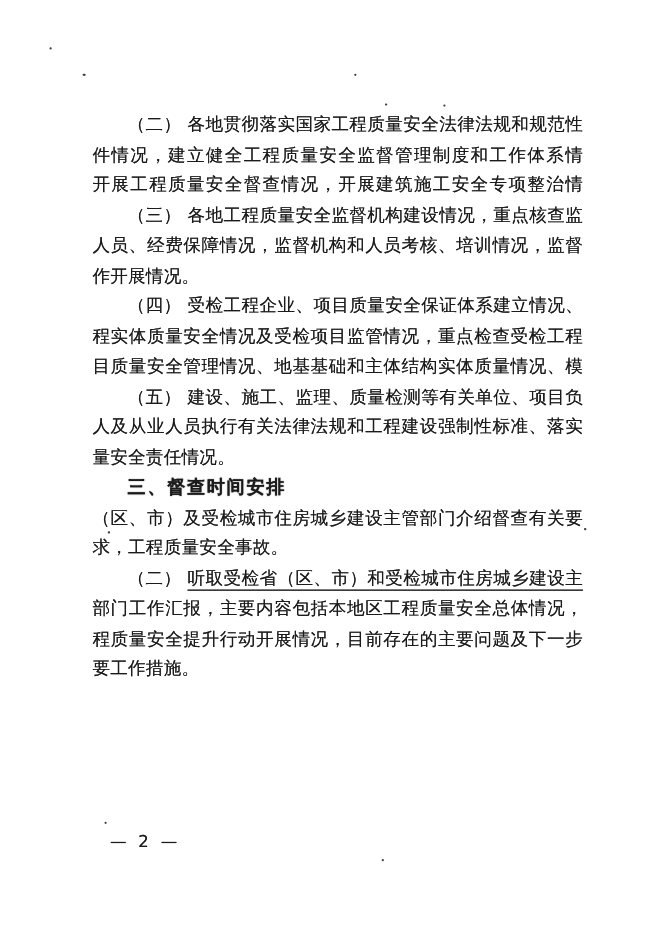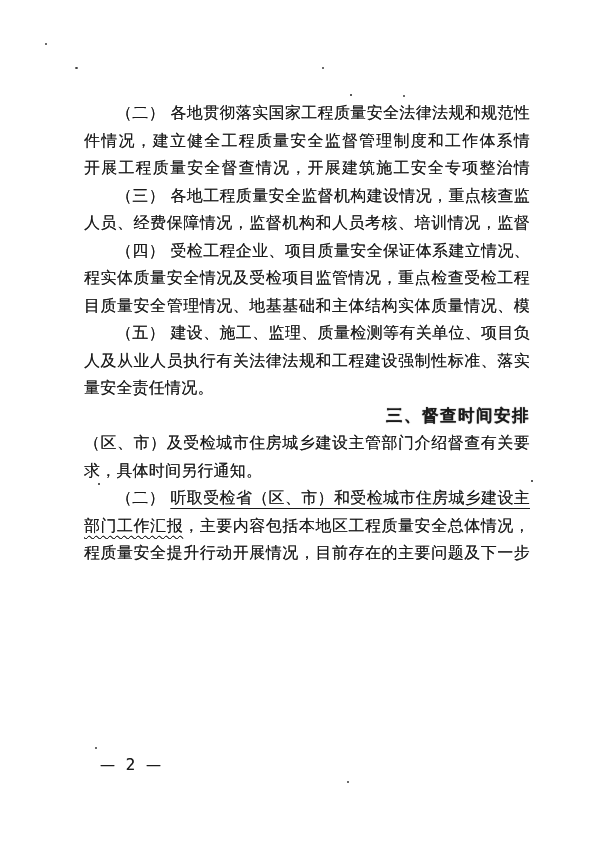--- a/index.html
+++ b/index.html
@@ -30,29 +30,27 @@
   .fill {
     text-align: justify;
     text-align-last: justify;
   }
   .indent { text-indent: 32px; }
   .heading .line {
     font-weight: 700;
     font-size: 16.5px;
     letter-spacing: 1.5px;
     text-shadow: 0 0 1px rgba(20,20,20,0.9);
-    text-align: right;
   }
   .u-solid {
     text-decoration: underline;
     text-decoration-thickness: 1.4px;
     text-underline-offset: 5px;
   }
   .u-wavy {
-    text-decoration: underline;
     text-decoration-style: wavy;
     text-decoration-thickness: 1px;
     text-underline-offset: 4px;
     margin-top: 24px;
   }
   .page-number {
     position: absolute;
     left: 100px;
     top: 756px;
     font-size: 15px;
@@ -73,42 +71,44 @@
 <div class="page">
   <div class="content" id="doc">
       <div class="block paragraph">
         <div class="line fill indent"><span>（二） 各地贯彻落实国家工程质量安全法律法规和规范性文</span></div>
         <div class="line fill"><span>件情况，建立健全工程质量安全监督管理制度和工作体系情况，</span></div>
         <div class="line fill"><span>开展工程质量安全督查情况，开展建筑施工安全专项整治情况，</span></div>
       </div>
       <div class="block paragraph">
         <div class="line fill indent"><span>（三） 各地工程质量安全监督机构建设情况，重点核查监督</span></div>
         <div class="line fill"><span>人员、经费保障情况，监督机构和人员考核、培训情况，监督工</span></div>
+        <div class="line"><span>作开展情况。</span></div>
       </div>
       <div class="block paragraph">
         <div class="line fill indent"><span>（四） 受检工程企业、项目质量安全保证体系建立情况、工</span></div>
         <div class="line fill"><span>程实体质量安全情况及受检项目监管情况，重点检查受检工程项</span></div>
         <div class="line fill"><span>目质量安全管理情况、地基基础和主体结构实体质量情况、模板</span></div>
       </div>
       <div class="block paragraph">
         <div class="line fill indent"><span>（五） 建设、施工、监理、质量检测等有关单位、项目负责</span></div>
         <div class="line fill"><span>人及从业人员执行有关法律法规和工程建设强制性标准、落实质</span></div>
         <div class="line"><span>量安全责任情况。</span></div>
       </div>
       <div class="block heading">
         <div class="line indent"><span>三、督查时间安排</span></div>
       </div>
       <div class="block paragraph">
         <div class="line fill"><span>（区、市）及受检城市住房城乡建设主管部门介绍督查有关要</span></div>
-        <div class="line"><span>求，具体时间另行通知。</span></div>
+        <div class="line"><span>求，工程质量安全事故。</span></div>
       </div>
       <div class="block paragraph">
         <div class="line fill indent"><span>（二） </span><span class="u-solid">听取受检省（区、市）和受检城市住房城乡建设主管</span></div>
         <div class="line fill"><span class="u-wavy">部门工作汇报</span><span>，主要内容包括本地区工程质量安全总体情况，工</span></div>
         <div class="line fill"><span>程质量安全提升行动开展情况，目前存在的主要问题及下一步主</span></div>
+        <div class="line"><span>要工作措施。</span></div>
       </div>
     </div>
 
   <div class="page-number">— 2 —</div>
 
   <div class="speck" style="left:45px; top:43px;"></div>
   <div class="speck" style="left:75px; top:67px; width:3px; height:2px;"></div>
   <div class="speck" style="left:322px; top:67px;"></div>
   <div class="speck" style="left:403px; top:95px;"></div>
   <div class="speck" style="left:350px; top:94px; width:1.5px; height:1.5px;"></div>

